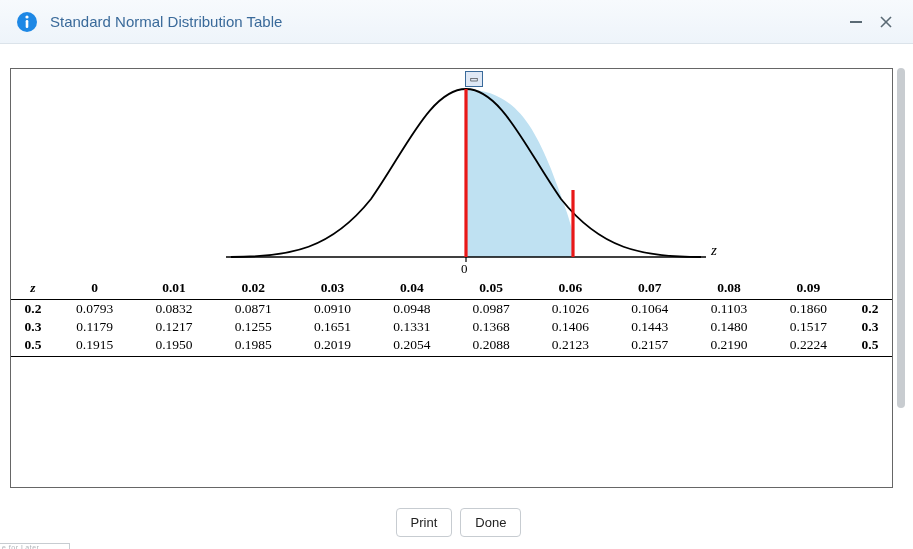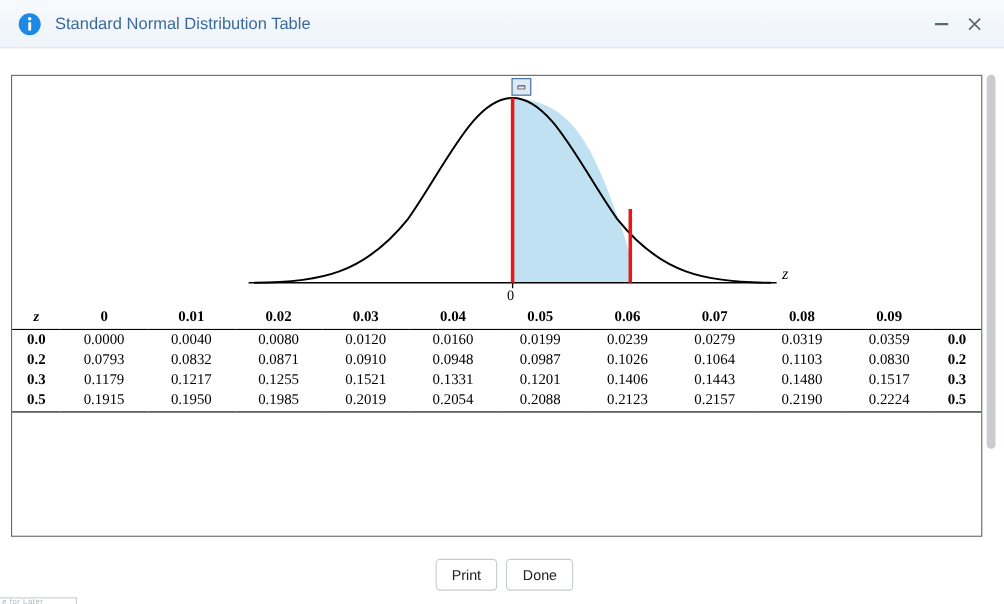--- a/index.html
+++ b/index.html
@@ -141,55 +141,41 @@
                 <th>0.05</th>
                 <th>0.06</th>
                 <th>0.07</th>
                 <th>0.08</th>
                 <th>0.09</th>
                 <th class="zcol"></th>
               </tr>
             </thead>
           <tbody>
               <tr>
-                <th class="zcol zcol-left">0.0</th>
-                <td>0.0000</td>
-                <td>0.0040</td>
-                <td>0.0080</td>
-                <td>0.0120</td>
-                <td>0.0160</td>
-                <td>0.0199</td>
-                <td>0.0239</td>
-                <td>0.0279</td>
-                <td>0.0319</td>
-                <td>0.0359</td>
-                <th class="zcol zcol-right">0.0</th>
-              </tr>
-              <tr>
                 <th class="zcol zcol-left">0.2</th>
                 <td>0.0793</td>
                 <td>0.0832</td>
                 <td>0.0871</td>
                 <td>0.0910</td>
                 <td>0.0948</td>
                 <td>0.0987</td>
                 <td>0.1026</td>
                 <td>0.1064</td>
                 <td>0.1103</td>
-                <td>0.0830</td>
+                <td>0.1860</td>
                 <th class="zcol zcol-right">0.2</th>
               </tr>
               <tr>
                 <th class="zcol zcol-left">0.3</th>
                 <td>0.1179</td>
                 <td>0.1217</td>
                 <td>0.1255</td>
-                <td>0.1521</td>
+                <td>0.1651</td>
                 <td>0.1331</td>
-                <td>0.1201</td>
+                <td>0.1368</td>
                 <td>0.1406</td>
                 <td>0.1443</td>
                 <td>0.1480</td>
                 <td>0.1517</td>
                 <th class="zcol zcol-right">0.3</th>
               </tr>
               <tr class="group-end">
                 <th class="zcol zcol-left">0.5</th>
                 <td>0.1915</td>
                 <td>0.1950</td>

